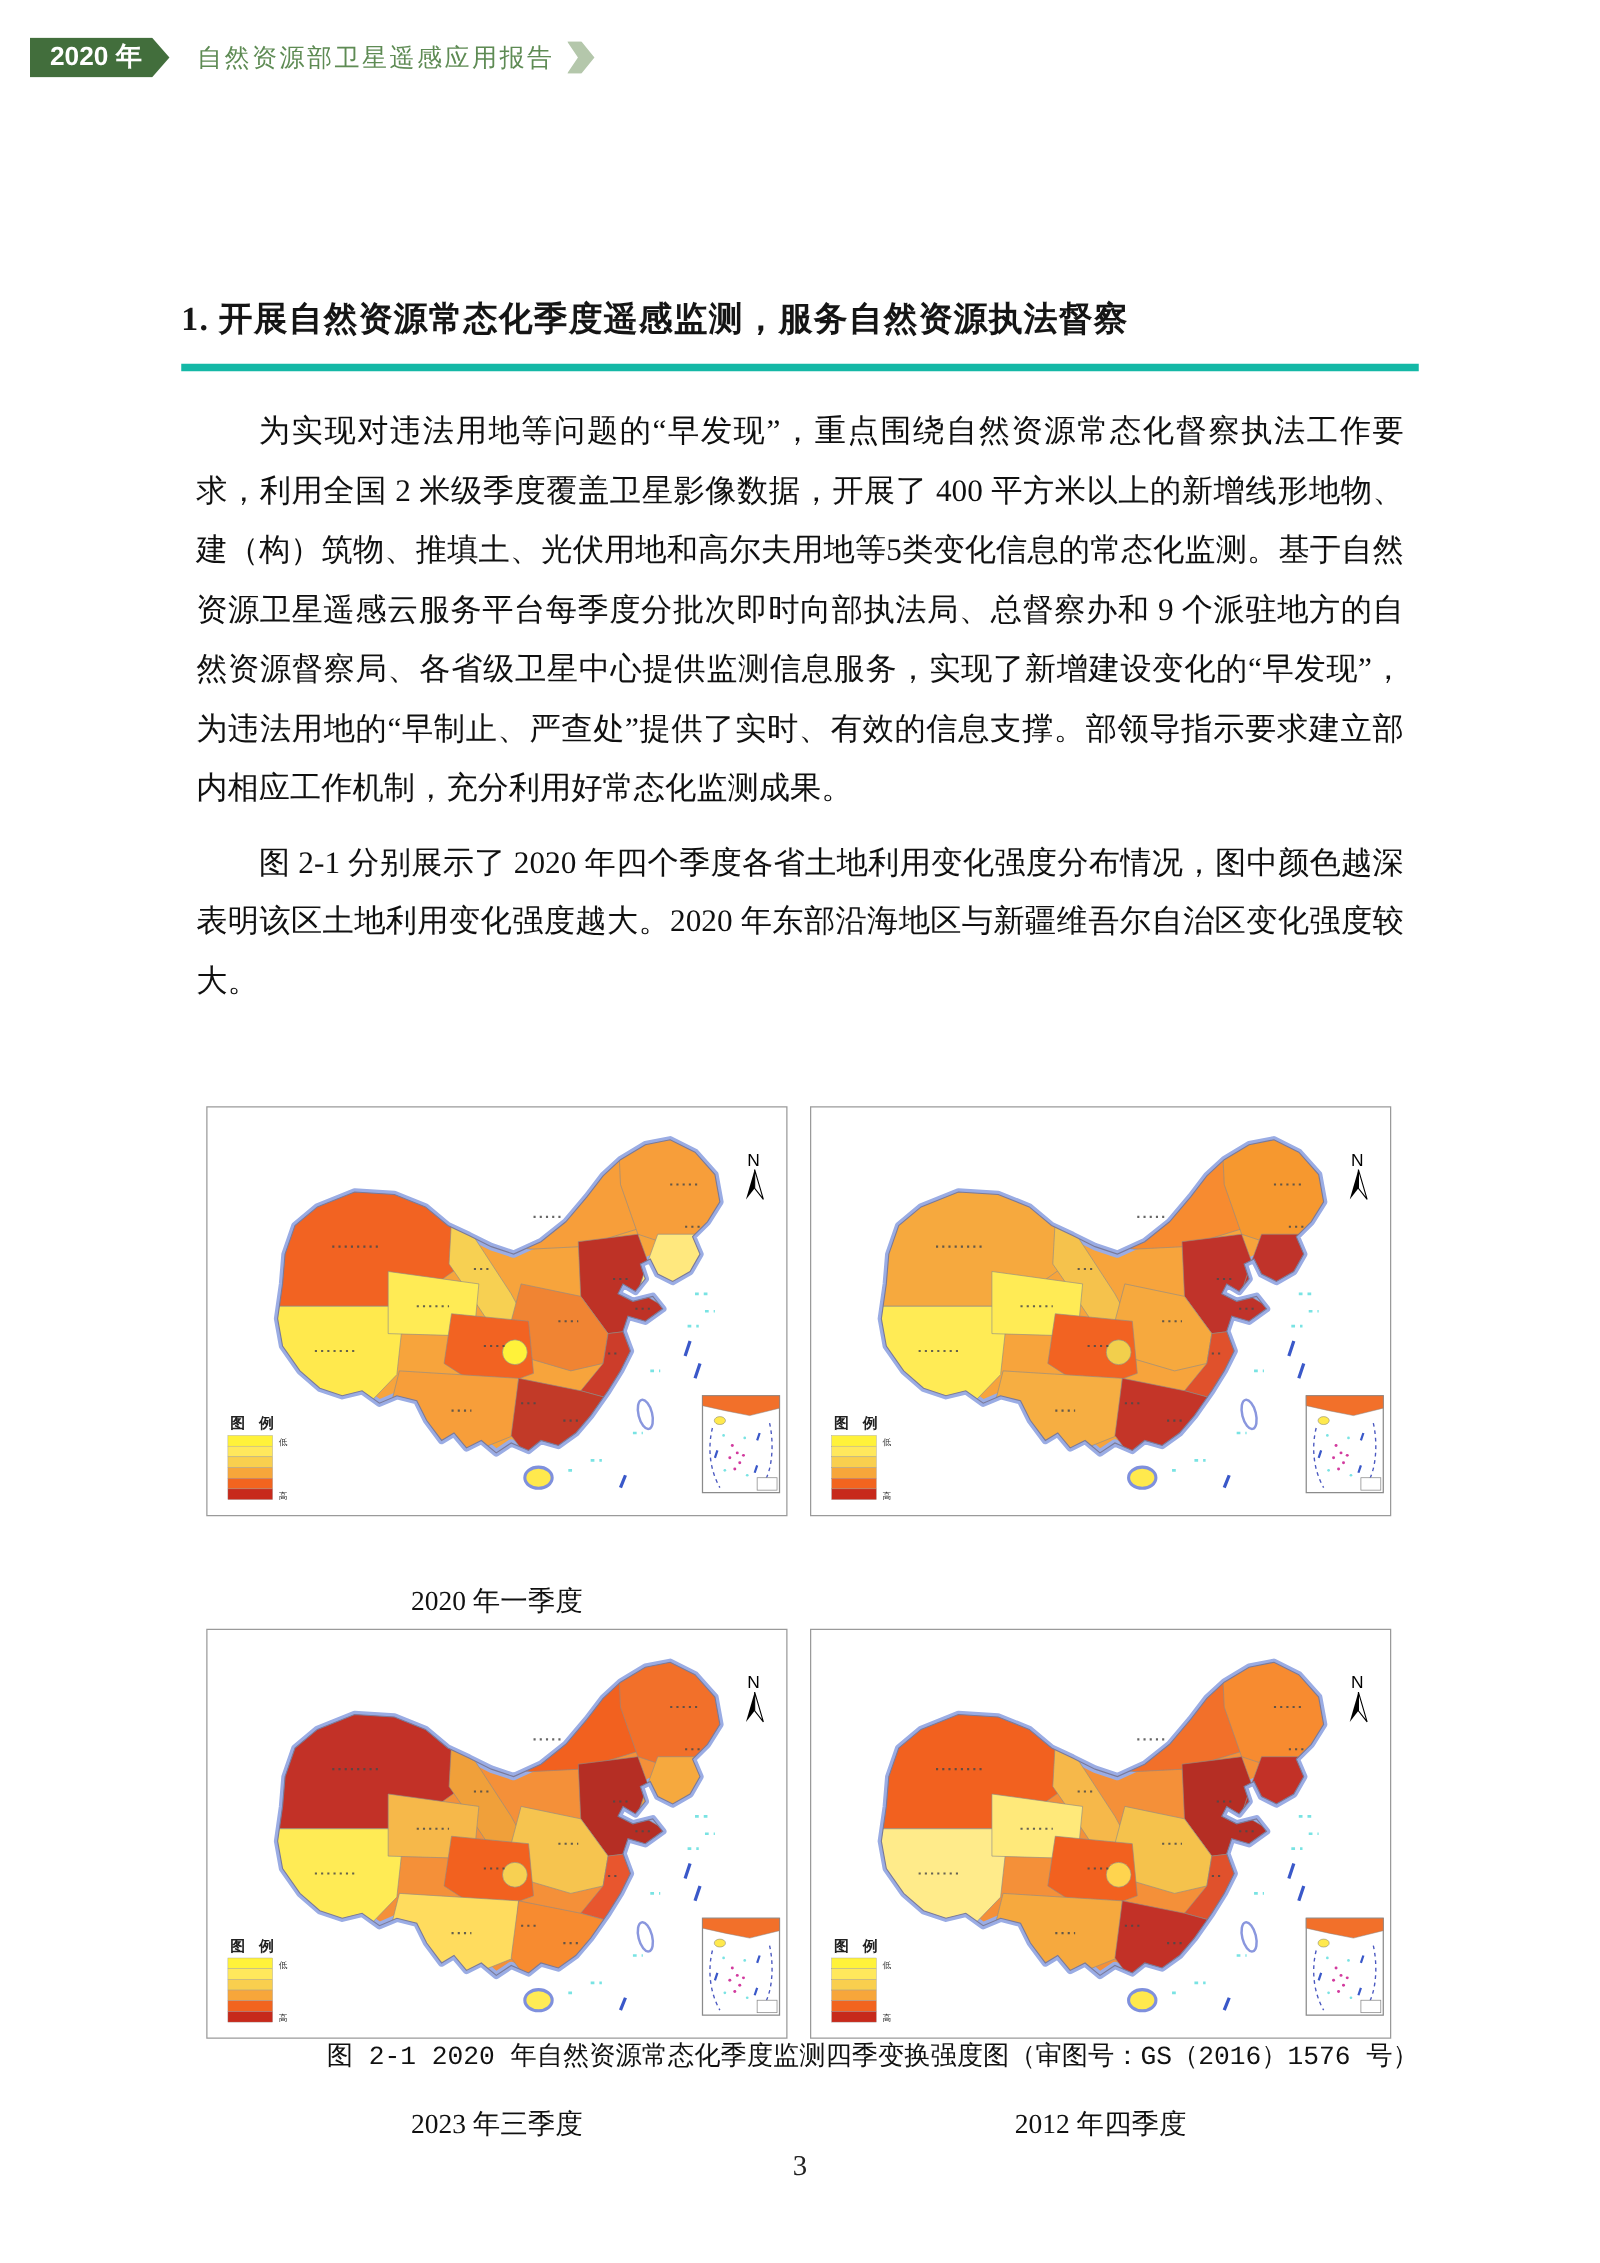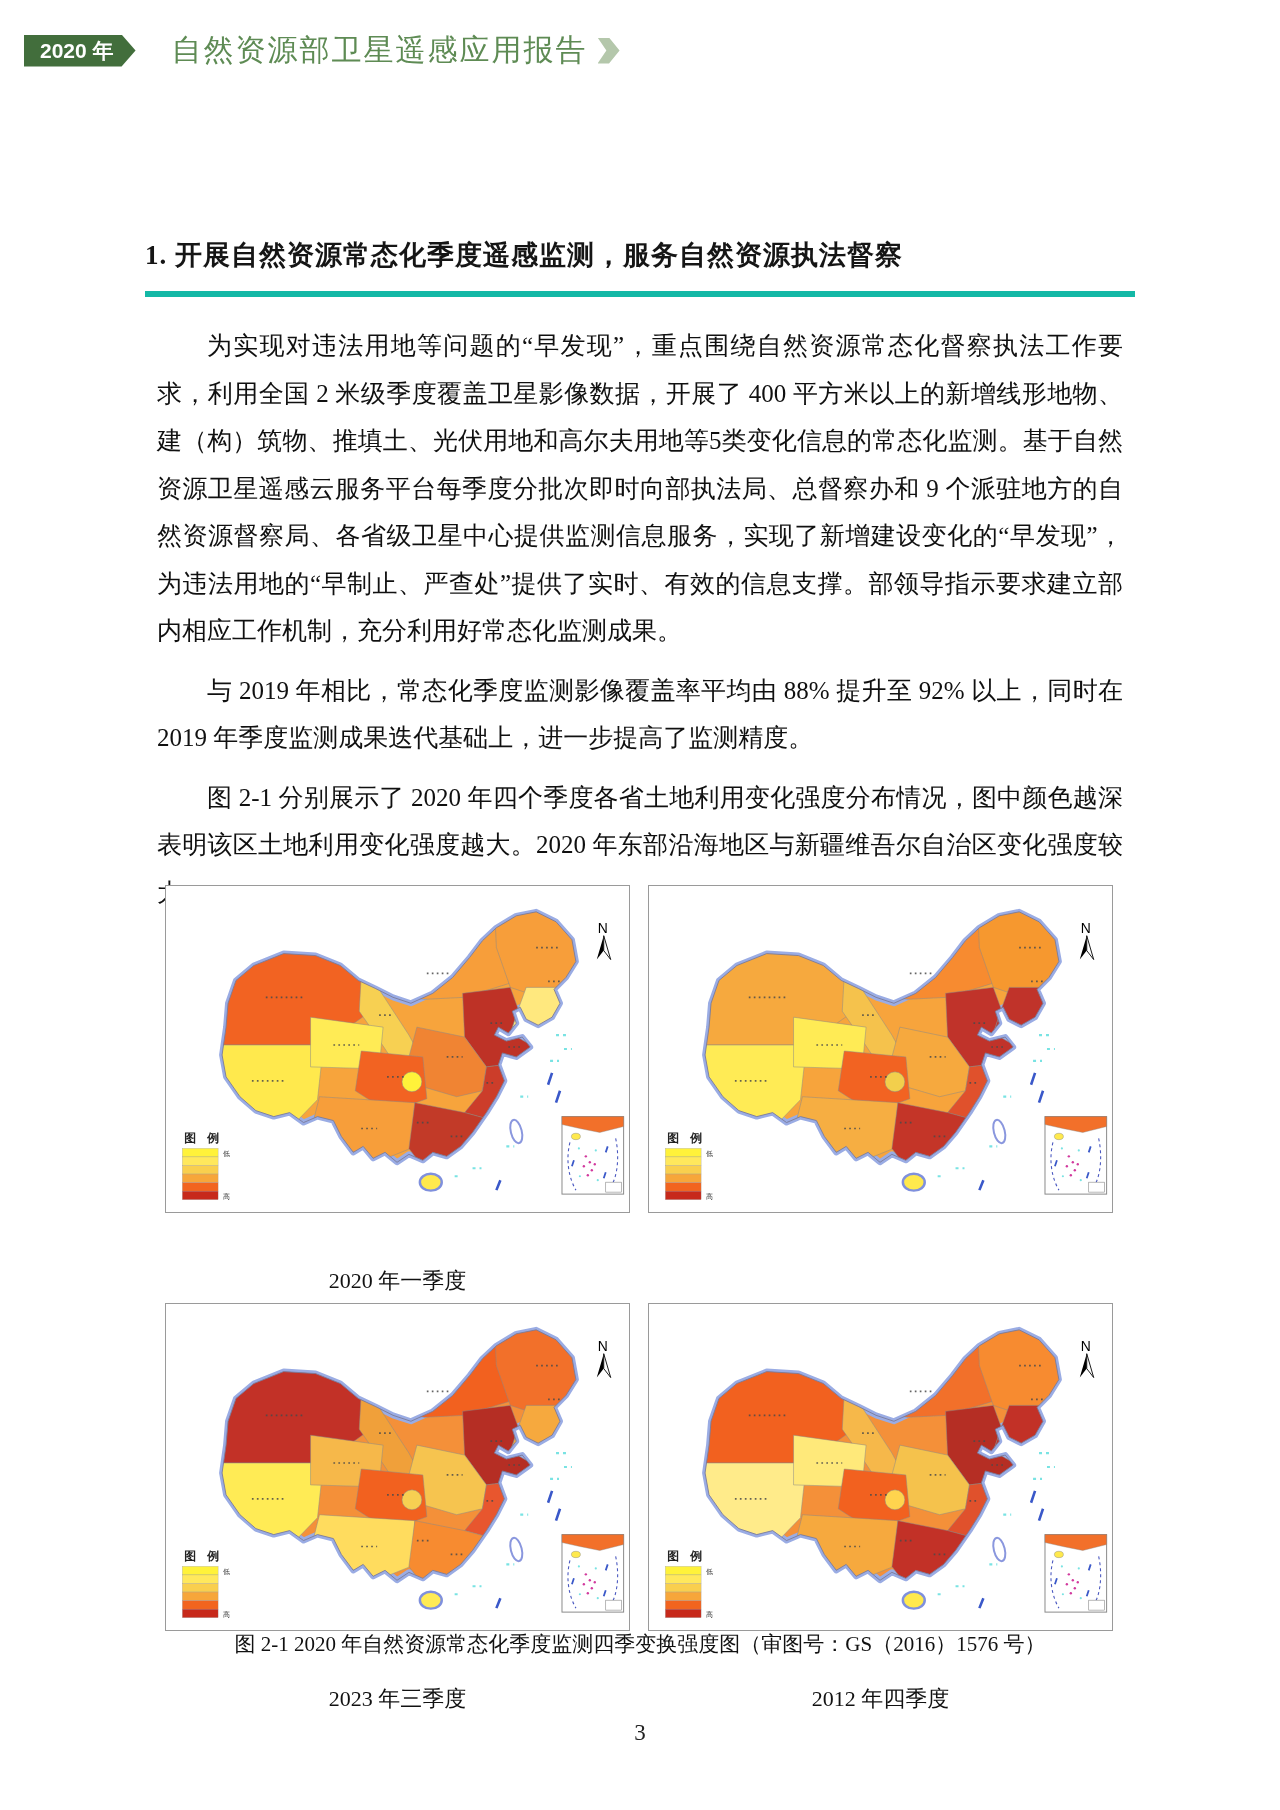--- a/index.html
+++ b/index.html
@@ -6,42 +6,42 @@
   body{background:#ffffff;width:1280px;height:1810px;position:relative;
        font-family:"Liberation Serif","DejaVu Serif",serif;color:#111;}
   .page{position:relative;width:1280px;height:1810px;overflow:hidden;background:#fff;}
 
   
   .hdr{position:absolute;top:30px;left:24px;display:flex;align-items:center;}
   .year-banner{background:#426E3C;color:#fff;height:32px;line-height:32px;
      padding:0 22px 0 16px;font-size:21px;font-weight:bold;
      font-family:"Liberation Sans","DejaVu Sans",sans-serif;
      clip-path:polygon(0 0,calc(100% - 14px) 0,100% 50%,calc(100% - 14px) 100%,0 100%);}
-  .hdr-title{margin-left:36px;color:#5E8B54;font-size:30px;letter-spacing:2px;
+  .hdr-title{margin-left:22px;color:#5E8B54;font-size:20px;letter-spacing:2px;
      font-family:"Liberation Sans","DejaVu Sans",sans-serif;}
   .hdr-chevron{margin-left:10px;width:22px;height:26px;background:#B4C7AB;
      clip-path:polygon(0 0,52% 0,100% 50%,52% 100%,0 100%,40% 50%);}
 
   
   .content{position:absolute;left:145px;top:0;width:990px;}
   h1.sec{margin:232px 0 0 0;font-size:27px;font-weight:bold;letter-spacing:1px;
      line-height:46px;padding-bottom:13px;border-bottom:6px solid #14b8a6;color:#151515;}
   .paras{margin-top:25px;}
   .paras p{margin:12px;text-indent:2em;font-size:25px;line-height:47.5px;
      text-align:justify;color:#101010;}
 
   
   .maps-grid{position:absolute;left:165px;top:885px;width:950px;
      display:grid;grid-template-columns:465px 465px;column-gap:18px;}
   .map-cell{display:flex;flex-direction:column;gap:45px;}
   .map-frame{width:463px;height:326px;border:1px solid #9a9a9a;background:#fff;}
   .map-frame svg{display:block;width:100%;height:100%;}
   .map-caption{height:45px;line-height:45px;text-align:center;font-size:22px;color:#111;}
   .fig-caption{position:absolute;left:145px;top:1630px;width:990px;
-     text-align:center;font-size:21px;color:#111;}
+     text-align:right;font-size:21px;color:#111;font-family:Liberation Mono, monospace;}
   .page-num{position:absolute;left:0;top:1720px;width:1280px;text-align:center;
      font-size:23px;color:#222;}
   .defs-holder{position:absolute;width:0;height:0;overflow:hidden;}
 </style>
 </head>
 <body>
 
 <div class="page">
 
   <svg class="defs-holder" aria-hidden="true">
@@ -127,21 +127,20 @@
   <div class="hdr">
     <div class="year-banner">2020 年</div>
     <div class="hdr-title">自然资源部卫星遥感应用报告</div>
     <div class="hdr-chevron"></div>
   </div>
 
   <div class="content">
     <h1 class="sec">1. 开展自然资源常态化季度遥感监测，服务自然资源执法督察</h1>
     <div class="paras">
       <p>为实现对违法用地等问题的“早发现”，重点围绕自然资源常态化督察执法工作要求，利用全国 2 米级季度覆盖卫星影像数据，开展了 400 平方米以上的新增线形地物、建（构）筑物、推填土、光伏用地和高尔夫用地等5类变化信息的常态化监测。基于自然资源卫星遥感云服务平台每季度分批次即时向部执法局、总督察办和 9 个派驻地方的自然资源督察局、各省级卫星中心提供监测信息服务，实现了新增建设变化的“早发现”，为违法用地的“早制止、严查处”提供了实时、有效的信息支撑。部领导指示要求建立部内相应工作机制，充分利用好常态化监测成果。</p>
-      <p>与 2019 年相比，常态化季度监测影像覆盖率平均由 88% 提升至 92% 以上，同时在 2019 年季度监测成果迭代基础上，进一步提高了监测精度。</p>
       <p>图 2-1 分别展示了 2020 年四个季度各省土地利用变化强度分布情况，图中颜色越深表明该区土地利用变化强度越大。2020 年东部沿海地区与新疆维吾尔自治区变化强度较大。</p>
     </div>
   </div>
 
   <div class="maps-grid">
 
     <div class="map-cell">
       <div class="map-frame">
         <svg viewBox="0 0 465 328">
           <use href="#cn" stroke="#9AACE4" stroke-width="6" stroke-linejoin="round" fill="#F7A43C"></use>

